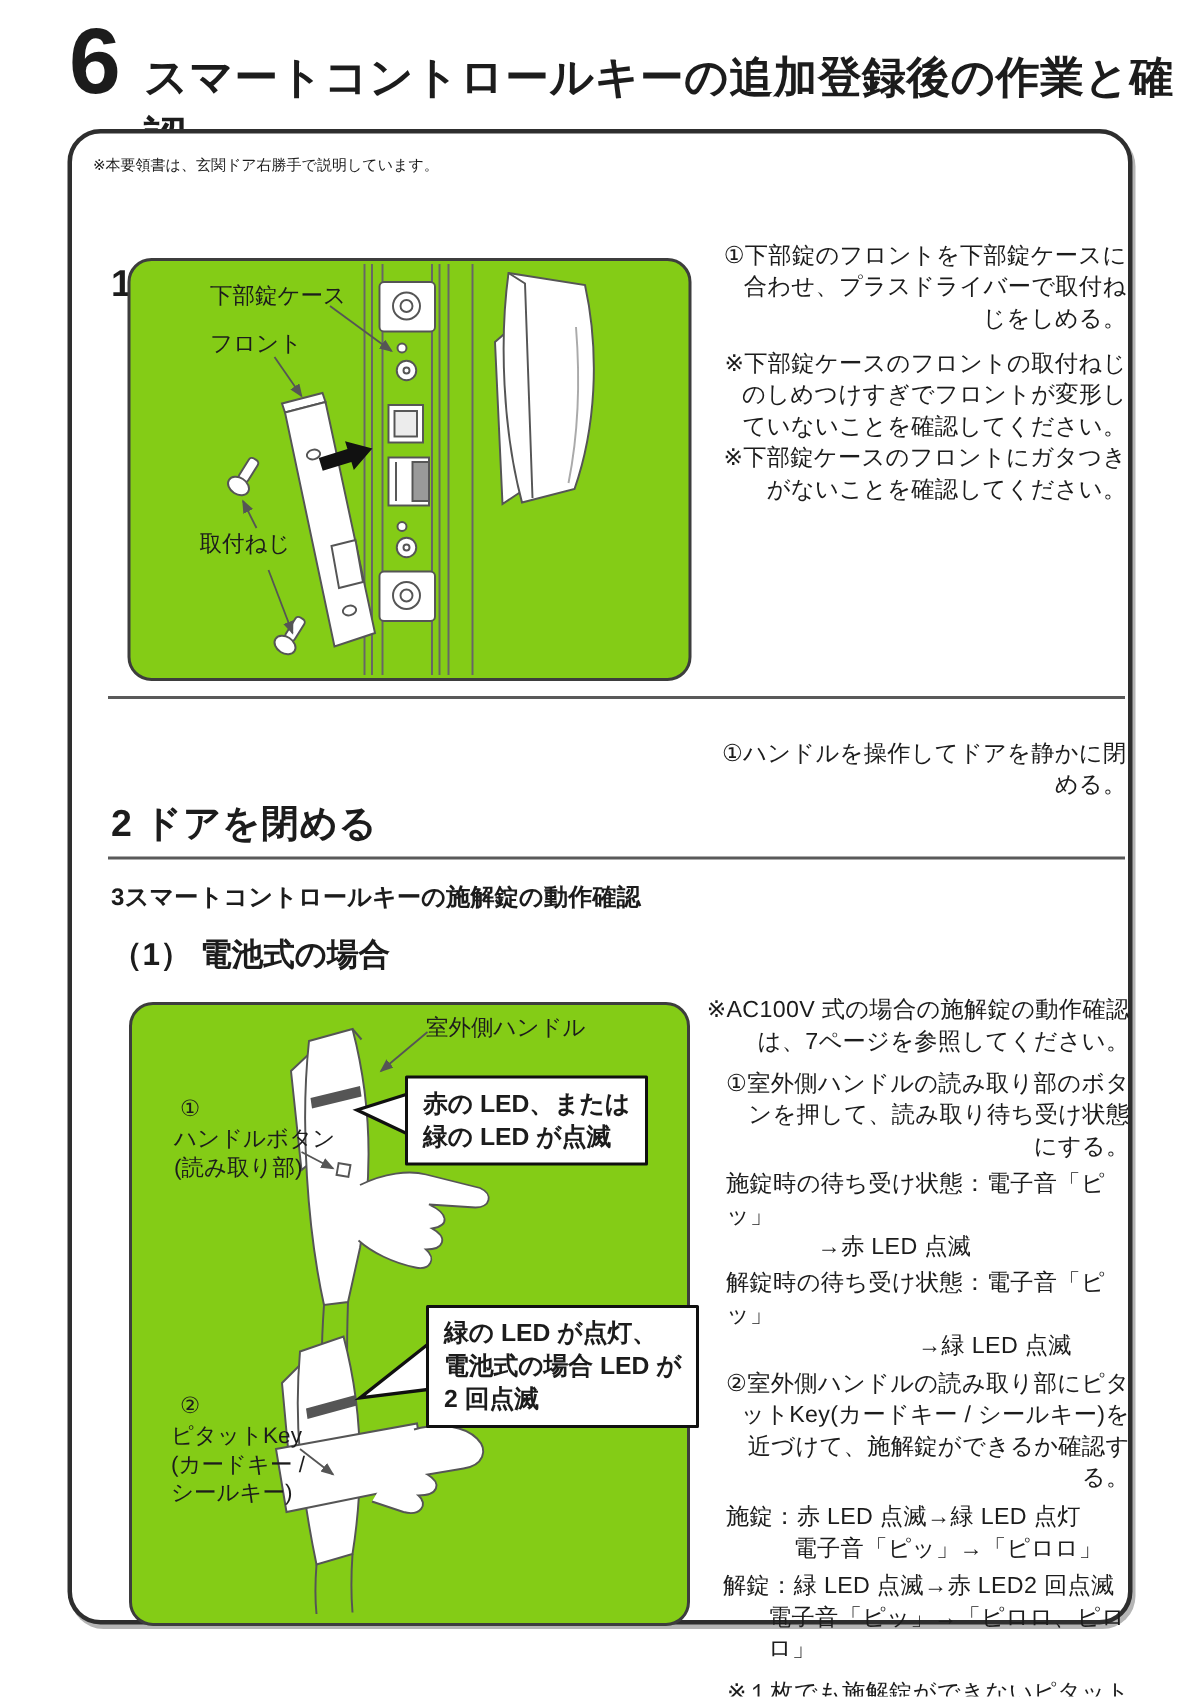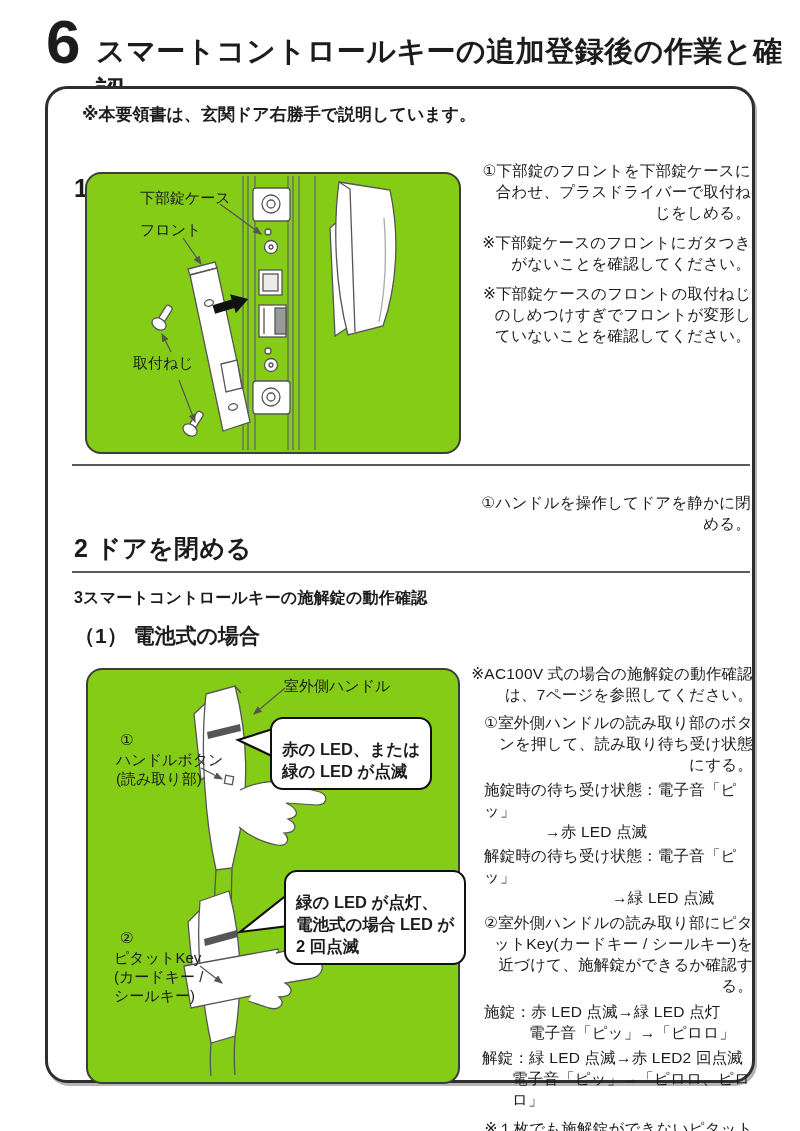--- a/index.html
+++ b/index.html
@@ -5,37 +5,37 @@
   html,body{margin:0;padding:0;background:#fff;}
   body{width:800px;height:1131px;position:relative;overflow:hidden;
        font-family:"Liberation Sans","DejaVu Sans",sans-serif;color:#1c1c1c;}
   
   .big-num{position:absolute;left:46px;top:6px;font-size:62px;font-weight:bold;letter-spacing:-2px;}
   .page-title{position:absolute;left:96px;top:32px;font-size:29px;font-weight:bold;letter-spacing:0.5px;}
   
   .main-box{position:absolute;left:45px;top:86px;width:704px;height:991px;
             border:3px solid #2e2e2e;border-radius:22px;background:#fff;
             box-shadow:2px 3px 0 #b5b5b5;}
-  .note{position:absolute;left:82px;top:103px;font-size:17px;font-weight:bold;}
+  .note{position:absolute;left:62px;top:103px;font-size:10px;}
   .h2{position:absolute;font-size:25px;font-weight:bold;letter-spacing:0.5px;margin-top:48px;}
   .h3{position:absolute;font-size:16px;font-weight:bold;letter-spacing:0.2px;}
   .h3sub{position:absolute;font-size:21px;font-weight:bold;}
   .divider{position:absolute;left:72px;width:678px;height:0;border-top:2px solid #5a5a5a;}
   
   .diag{position:absolute;border:2px solid #3d3d3d;border-radius:16px;background:#84cc16;}
   .diag svg{position:absolute;left:0;top:0;}
   .dlabel{position:absolute;font-size:15px;line-height:19px;white-space:nowrap;}
   
   .col{position:absolute;font-size:15.5px;line-height:21px;letter-spacing:0.2px;
        overflow-wrap:anywhere;}
   .col p{margin:0;}
   .hang{padding-left:1em;text-indent:-1em;text-align:right;}
   
-  .callout{position:absolute;border:2.5px solid #101010;border-radius:13px;background:#fff;
-           padding:19px 10px 6px 10px;font-size:16.5px;font-weight:bold;line-height:22px;
+  .callout{position:absolute;border:2.5px solid #101010;border-radius:1px;background:#fff;
+           padding:6px 10px 6px 10px;font-size:16.5px;font-weight:bold;line-height:22px;
            white-space:nowrap;z-index:3;}
 </style>
 </head>
 <body>
 
 <div class="big-num">6</div>
 <div class="page-title">スマートコントロールキーの追加登録後の作業と確認</div>
 
 <div class="main-box"></div>
 <div class="note">※本要領書は、玄関ドア右勝手で説明しています。</div>
@@ -117,22 +117,22 @@
       <line x1="92" y1="206" x2="108" y2="248" marker-end="url(#ah)"></line>
     </g>
   </svg>
   <div class="dlabel" style="left:53px;top:14px;">下部錠ケース</div>
   <div class="dlabel" style="left:53px;top:46px;">フロント</div>
   <div class="dlabel" style="left:46px;top:179px;">取付ねじ</div>
 </div>
 
 <div class="col" style="left:469px;top:160px;width:282px;">
   <p class="hang" style="margin-bottom:9px;">①下部錠のフロントを下部錠ケースに合わせ、プラスドライバーで取付ねじをしめる。</p>
+  <p class="hang">※下部錠ケースのフロントの取付ねじのしめつけすぎでフロントが変形していないことを確認してください。</p>
   <p class="hang" style="margin-bottom:9px;">※下部錠ケースのフロントにガタつきがないことを確認してください。</p>
-  <p class="hang">※下部錠ケースのフロントの取付ねじのしめつけすぎでフロントが変形していないことを確認してください。</p>
 </div>
 
 <div class="divider" style="top:464px;"></div>
 
 <div class="h2" style="left:74px;top:484px;">2 ドアを閉める</div>
 <div class="col" style="left:469px;top:492px;width:282px;">
   <p class="hang">①ハンドルを操作してドアを静かに閉める。</p>
 </div>
 
 <div class="divider" style="top:571px;"></div>

